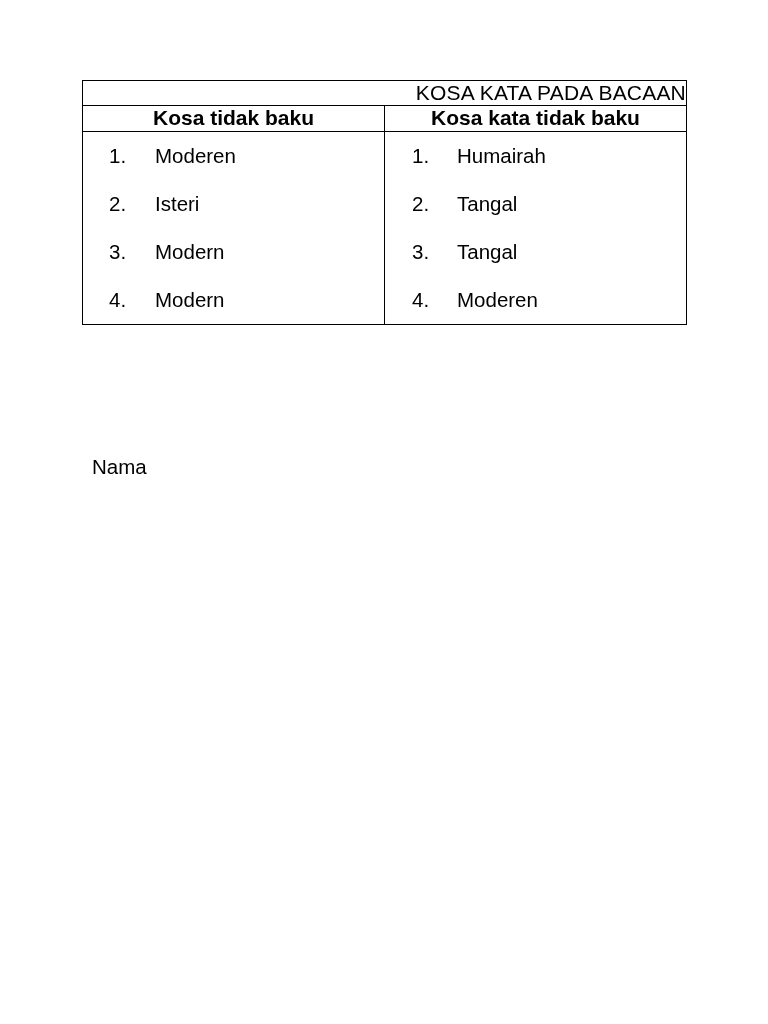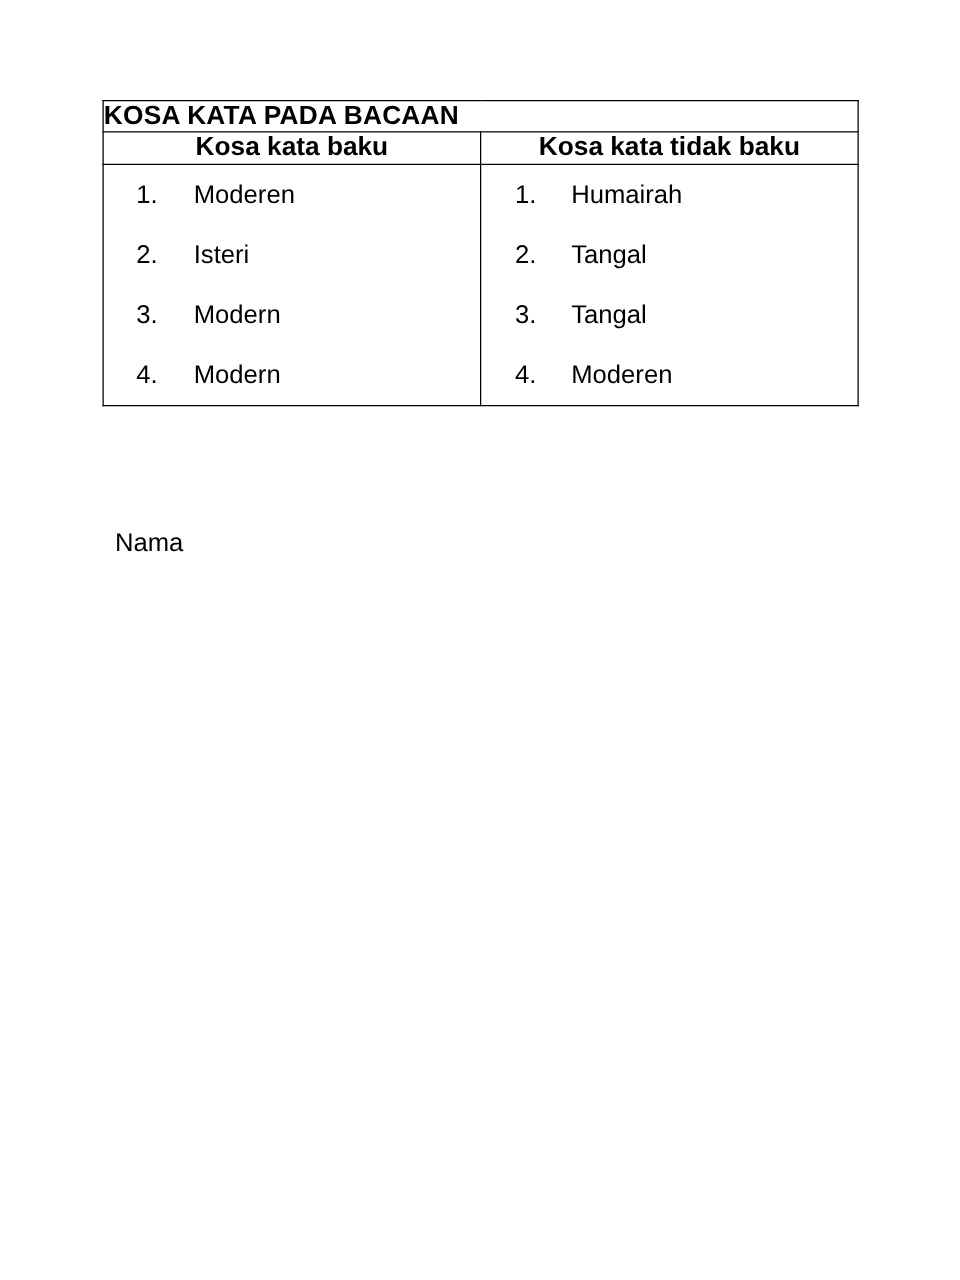--- a/index.html
+++ b/index.html
@@ -32,23 +32,23 @@
     table-layout: fixed;
   }
   .vocab-table td {
     border: 1.5px solid #000000;
     padding: 0;
     vertical-align: top;
     background: #ffffff;
   }
 
   .title-cell {
-    text-align: left;
+    text-align: right;
     font-size: 21px;
-    font-weight: bold;
+    font-weight: normal;
     letter-spacing: 0.2px;
     padding: 9px 4px 10px 4px;
     height: 24px;
   }
 
   .head-cell {
     text-align: center;
     font-size: 21px;
     font-weight: bold;
     padding: 10px 4px 11px 4px;
@@ -83,21 +83,21 @@
   }
   
   .col-right .num-list li .idx {
     padding-left: 27px;
   }
 
   
   .name-line {
     position: absolute;
     left: 92px;
-    top: 420px;
+    top: 452px;
     font-size: 20.5px;
     line-height: 30px;
     display: flex;
     white-space: pre;
   }
   .name-line .label {
     width: 180px;
     flex: 0 0 180px;
   }
   .name-line .value {
@@ -112,21 +112,21 @@
   <table class="vocab-table">
     <colgroup>
       <col style="width:302px">
       <col style="width:302px">
     </colgroup>
     <tbody>
       <tr>
         <td class="title-cell" colspan="2">KOSA KATA PADA BACAAN</td>
       </tr>
       <tr>
-        <td class="head-cell">Kosa kata baku</td>
+        <td class="head-cell">Kosa tidak baku</td>
         <td class="head-cell">Kosa kata tidak baku</td>
       </tr>
       <tr>
         <td class="body-cell col-left">
           <ul class="num-list">
             <li>
               <span class="idx">1.</span>
               <span class="word">Moderen</span>
             </li>
             <li>

